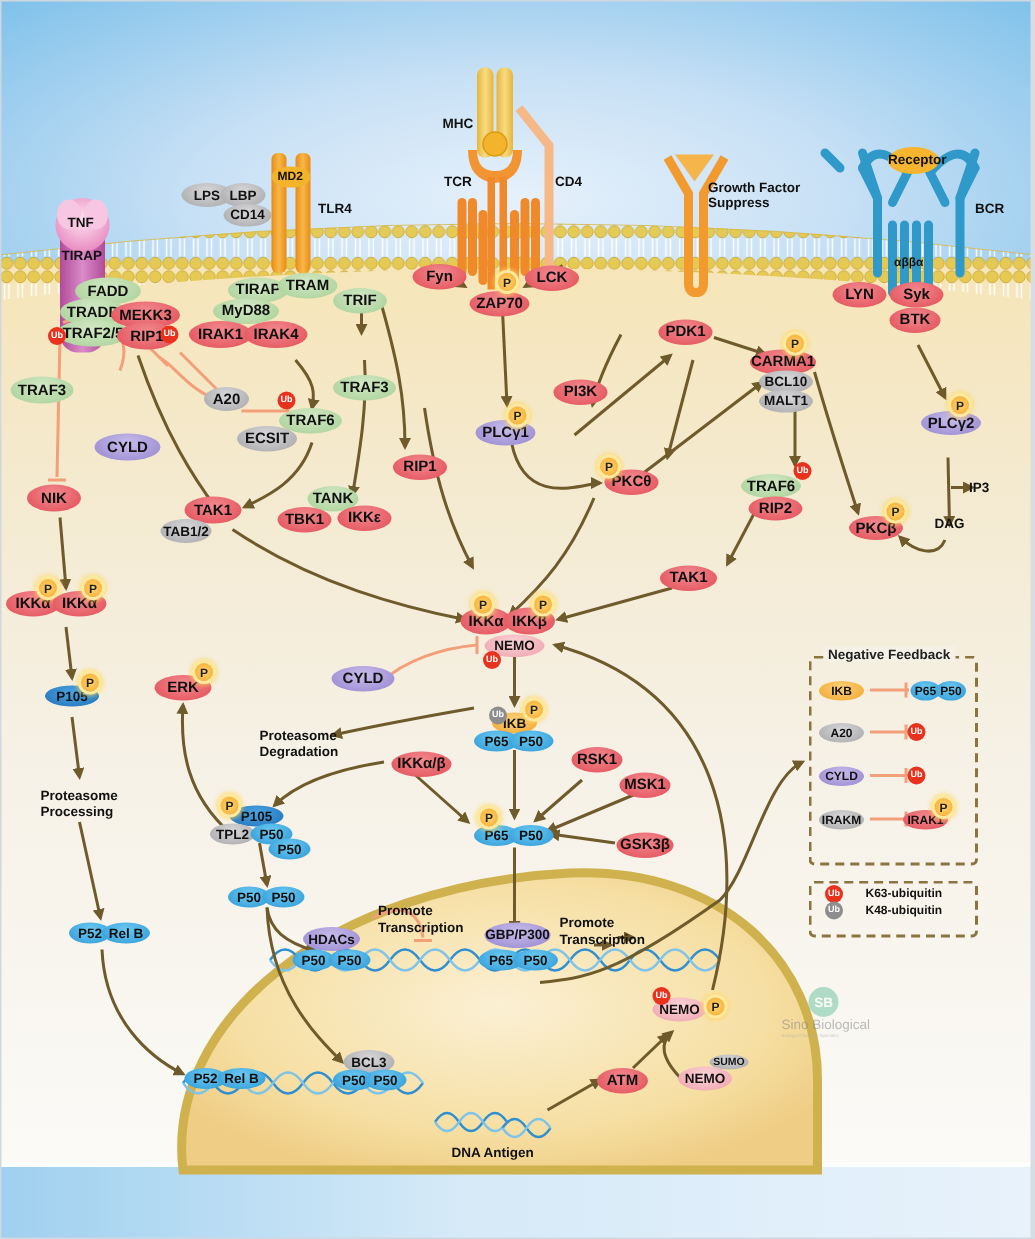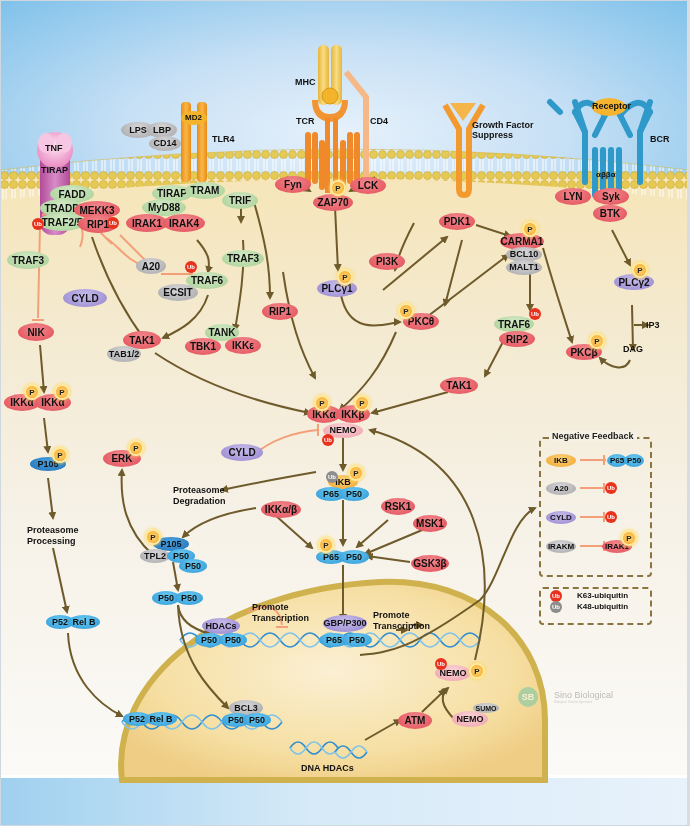--- a/index.html
+++ b/index.html
@@ -321,21 +321,21 @@
       <div style="position: absolute; left: 452px; top: 711px; width: 36px; height: 16px; border-radius: 50%; background: radial-gradient(at 50% 35%, rgb(251, 211, 216) 0%, rgb(238, 160, 170) 100%); display: flex; align-items: center; justify-content: center; font-weight: bold; font-size: 9px; color: rgb(17, 17, 17); white-space: nowrap; font-family: &quot;Liberation Sans&quot;, sans-serif;">NEMO</div>
       <div style="position: absolute; left: 473px; top: 703px; width: 26px; height: 10px; border-radius: 50%; background: radial-gradient(at 50% 35%, rgb(216, 216, 218) 0%, rgb(165, 165, 168) 100%); display: flex; align-items: center; justify-content: center; font-weight: bold; font-size: 7px; color: rgb(17, 17, 17); white-space: nowrap; font-family: &quot;Liberation Sans&quot;, sans-serif;">SUMO</div>
       <div style="position: absolute; left: 173px; top: 485px; font-weight: bold; font-size: 9px; color: rgb(17, 17, 17); white-space: pre; line-height: 1.25; font-family: &quot;Liberation Sans&quot;, sans-serif;">Proteasome
 Degradation</div>
       <div style="position: absolute; left: 27px; top: 525px; font-weight: bold; font-size: 9px; color: rgb(17, 17, 17); white-space: pre; line-height: 1.25; font-family: &quot;Liberation Sans&quot;, sans-serif;">Proteasome
 Processing</div>
       <div style="position: absolute; left: 252px; top: 602px; font-weight: bold; font-size: 9px; color: rgb(17, 17, 17); white-space: pre; line-height: 1.25; font-family: &quot;Liberation Sans&quot;, sans-serif;">Promote
 Transcription</div>
       <div style="position: absolute; left: 373px; top: 610px; font-weight: bold; font-size: 9px; color: rgb(17, 17, 17); white-space: pre; line-height: 1.25; font-family: &quot;Liberation Sans&quot;, sans-serif;">Promote
 Transcription</div>
-      <div style="position: absolute; left: 301px; top: 763px; font-weight: bold; font-size: 9px; color: rgb(17, 17, 17); white-space: pre; line-height: 1.25; font-family: &quot;Liberation Sans&quot;, sans-serif;">DNA HDACs</div>
+      <div style="position: absolute; left: 301px; top: 763px; font-weight: bold; font-size: 9px; color: rgb(17, 17, 17); white-space: pre; line-height: 1.25; font-family: &quot;Liberation Sans&quot;, sans-serif;">DNA Antigen</div>
       <div style="position: absolute; left: 546px; top: 453.5px; width: 30px; height: 13px; border-radius: 50%; background: radial-gradient(at 50% 35%, rgb(251, 208, 122) 0%, rgb(242, 165, 42) 100%); display: flex; align-items: center; justify-content: center; font-weight: bold; font-size: 8px; color: rgb(17, 17, 17); white-space: nowrap; font-family: &quot;Liberation Sans&quot;, sans-serif;">IKB</div>
       <div style="position: absolute; left: 580px; top: 459px; width: 24px; height: 2px; background: rgb(243, 160, 122); border-right: 2px solid rgb(243, 160, 122);"></div>
       <div style="position: absolute; left: 603px; top: 455px; width: 2px; height: 10px; background: rgb(243, 160, 122);"></div>
       <div style="position: absolute; left: 607px; top: 453.5px; width: 20px; height: 13px; border-radius: 50%; background: radial-gradient(at 50% 35%, rgb(108, 202, 242) 0%, rgb(44, 152, 214) 100%); display: flex; align-items: center; justify-content: center; font-weight: bold; font-size: 8px; color: rgb(17, 17, 17); white-space: nowrap; font-family: &quot;Liberation Sans&quot;, sans-serif;">P65</div>
       <div style="position: absolute; left: 624px; top: 453.5px; width: 20px; height: 13px; border-radius: 50%; background: radial-gradient(at 50% 35%, rgb(108, 202, 242) 0%, rgb(44, 152, 214) 100%); display: flex; align-items: center; justify-content: center; font-weight: bold; font-size: 8px; color: rgb(17, 17, 17); white-space: nowrap; font-family: &quot;Liberation Sans&quot;, sans-serif;">P50</div>
       <div style="position: absolute; left: 546px; top: 481.5px; width: 30px; height: 13px; border-radius: 50%; background: radial-gradient(at 50% 35%, rgb(216, 216, 218) 0%, rgb(165, 165, 168) 100%); display: flex; align-items: center; justify-content: center; font-weight: bold; font-size: 8px; color: rgb(17, 17, 17); white-space: nowrap; font-family: &quot;Liberation Sans&quot;, sans-serif;">A20</div>
       <div style="position: absolute; left: 580px; top: 487px; width: 24px; height: 2px; background: rgb(243, 160, 122); border-right: 2px solid rgb(243, 160, 122);"></div>
       <div style="position: absolute; left: 603px; top: 483px; width: 2px; height: 10px; background: rgb(243, 160, 122);"></div>
       <div style="position: absolute; left: 605px; top: 482px; width: 12px; height: 12px; border-radius: 50%; background: rgb(232, 50, 30); color: rgb(255, 255, 255); font-size: 6px; font-weight: bold; display: flex; align-items: center; justify-content: center; font-family: &quot;Liberation Sans&quot;, sans-serif;">Ub</div>
       <div style="position: absolute; left: 546px; top: 510.5px; width: 30px; height: 13px; border-radius: 50%; background: radial-gradient(at 50% 35%, rgb(199, 189, 234) 0%, rgb(149, 132, 207) 100%); display: flex; align-items: center; justify-content: center; font-weight: bold; font-size: 8px; color: rgb(17, 17, 17); white-space: nowrap; font-family: &quot;Liberation Sans&quot;, sans-serif;">CYLD</div>
@@ -344,23 +344,23 @@
       <div style="position: absolute; left: 605px; top: 511px; width: 12px; height: 12px; border-radius: 50%; background: rgb(232, 50, 30); color: rgb(255, 255, 255); font-size: 6px; font-weight: bold; display: flex; align-items: center; justify-content: center; font-family: &quot;Liberation Sans&quot;, sans-serif;">Ub</div>
       <div style="position: absolute; left: 546px; top: 539.5px; width: 30px; height: 13px; border-radius: 50%; background: radial-gradient(at 50% 35%, rgb(216, 216, 218) 0%, rgb(165, 165, 168) 100%); display: flex; align-items: center; justify-content: center; font-weight: bold; font-size: 8px; color: rgb(17, 17, 17); white-space: nowrap; font-family: &quot;Liberation Sans&quot;, sans-serif;">IRAKM</div>
       <div style="position: absolute; left: 580px; top: 545px; width: 24px; height: 2px; background: rgb(243, 160, 122); border-right: 2px solid rgb(243, 160, 122);"></div>
       <div style="position: absolute; left: 603px; top: 541px; width: 2px; height: 10px; background: rgb(243, 160, 122);"></div>
       <div style="position: absolute; left: 602px; top: 539.5px; width: 30px; height: 13px; border-radius: 50%; background: radial-gradient(at 50% 35%, rgb(242, 138, 143) 0%, rgb(226, 75, 85) 100%); display: flex; align-items: center; justify-content: center; font-weight: bold; font-size: 8px; color: rgb(17, 17, 17); white-space: nowrap; font-family: &quot;Liberation Sans&quot;, sans-serif;">IRAK1</div>
       <div style="position: absolute; left: 623px; top: 532px; width: 12px; height: 12px; border-radius: 50%; background: radial-gradient(circle, rgb(255, 216, 119) 0%, rgb(245, 166, 35) 100%); box-shadow: rgb(255, 233, 160) 0px 0px 0px 2px, rgba(255, 215, 90, 0.7) 0px 0px 3px 3px; font-size: 8px; font-weight: bold; display: flex; align-items: center; justify-content: center; color: rgb(34, 34, 34); font-family: &quot;Liberation Sans&quot;, sans-serif;">P</div>
       <div style="position: absolute; left: 550px; top: 590px; width: 12px; height: 12px; border-radius: 50%; background: rgb(232, 50, 30); color: rgb(255, 255, 255); font-size: 6px; font-weight: bold; display: flex; align-items: center; justify-content: center; font-family: &quot;Liberation Sans&quot;, sans-serif;">Ub</div>
       <div style="position: absolute; left: 577px; top: 591px; font-weight: bold; font-size: 8px; color: rgb(17, 17, 17); white-space: pre; line-height: 1.25; font-family: &quot;Liberation Sans&quot;, sans-serif;">K63-ubiquitin</div>
       <div style="position: absolute; left: 550px; top: 601px; width: 12px; height: 12px; border-radius: 50%; background: rgb(141, 141, 141); color: rgb(255, 255, 255); font-size: 6px; font-weight: bold; display: flex; align-items: center; justify-content: center; font-family: &quot;Liberation Sans&quot;, sans-serif;">Ub</div>
       <div style="position: absolute; left: 577px; top: 602px; font-weight: bold; font-size: 8px; color: rgb(17, 17, 17); white-space: pre; line-height: 1.25; font-family: &quot;Liberation Sans&quot;, sans-serif;">K48-ubiquitin</div>
-      <div style="position: absolute; left: 518px; top: 687px; display: flex; align-items: center; opacity: 0.55;">
+      <div style="position: absolute; left: 518px; top: 658px; display: flex; align-items: center; opacity: 0.55; flex-direction: column;">
         <div style="width:20px;height:20px;border-radius:50%;background:#74c6a5;color:#fff;font-size:9px;font-weight:bold;display:flex;align-items:center;justify-content:center;">SB</div>
-  <div style="margin-left:16px;">
+  <div style="margin-left:3px;">
           <div style="font-size:9px;color:#888;">Sino Biological</div>
   <div style="font-size:3px;color:#aaa;">Biological Solution Specialist</div>
         </div>
       </div>
     </div>
 
   <div style="position:absolute;left:539px;top:437px;width:109px;height:136px;border:2px dashed #8a7440;border-radius:4px;">
     <div style="position:absolute;top:-8px;left:8px;background:#f5f1e6;padding:0 3px;font-size:9px;font-weight:bold;color:#222;">Negative Feedback</div>
   </div>
   <div style="position:absolute;left:539px;top:587px;width:109px;height:34px;border:2px dashed #8a7440;border-radius:4px;"></div>

